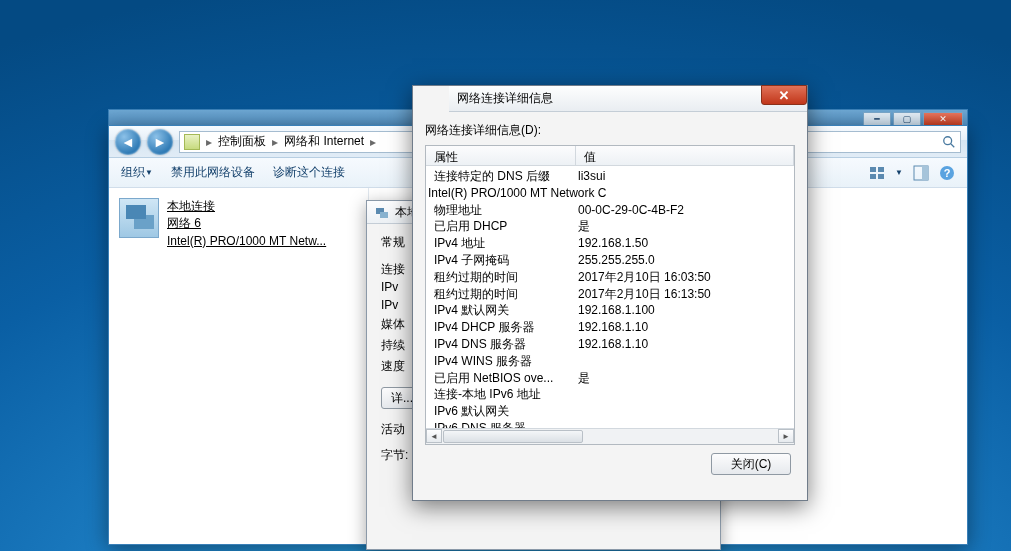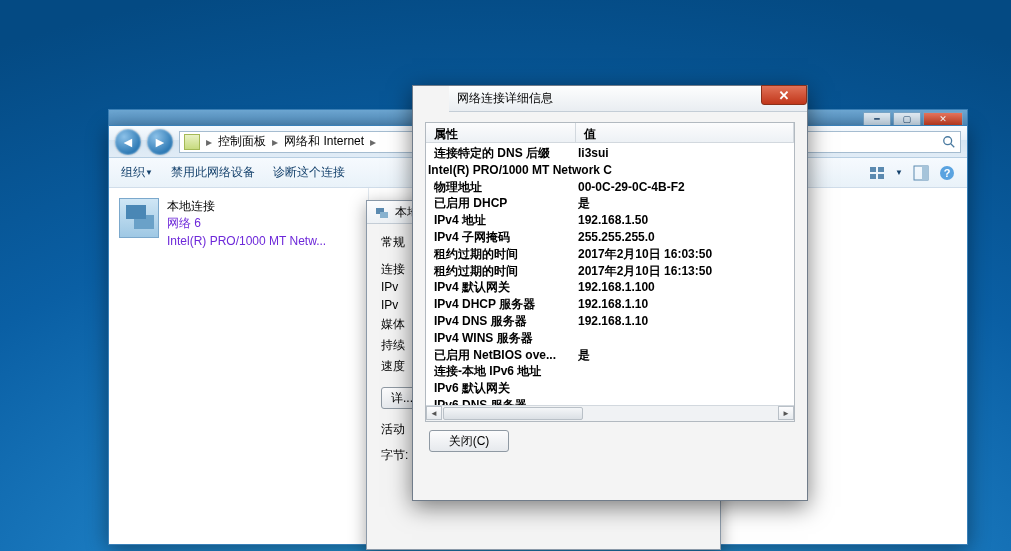--- a/index.html
+++ b/index.html
@@ -99,22 +99,22 @@
     width: 40px; height: 40px;
     background: linear-gradient(#cfe6f5, #9fc8e4);
     border: 1px solid #7ba8cc;
     position: relative;
   }
   .conn-icon::after {
     content: ""; position: absolute; left: 6px; top: 6px;
     width: 20px; height: 14px; background: #4a87b5;
     box-shadow: 8px 10px 0 0 #6aa1c8;
   }
-  .conn-text { line-height: 1.45; }
-  .conn-text .sub { color: #6d28d9; }
+  .conn-text { line-height: 1.45; text-decoration: underline; }
+  .conn-text .sub { color: #000000; }
 
   
   .status-dlg {
     position: absolute;
     left: 366px; top: 200px;
     width: 355px; height: 350px;
     background: #f4f4f4;
     border: 1px solid #8b99a8;
     box-shadow: 0 4px 16px rgba(0,0,0,.35);
   }
@@ -159,21 +159,21 @@
     border-radius: 0 0 3px 3px;
     color: #fff; display: flex; align-items: center; justify-content: center;
     font-size: 13px; font-weight: bold;
   }
   .details-body { padding: 10px 12px 8px; }
   .details-sub { margin-bottom: 6px; }
   .details-list {
     border: 1px solid #b2b9c0;
     background: #fff;
     height: 300px;
-    display: flex; flex-direction: column; font-weight: bold;
+    display: flex; flex-direction: column;
   }
   .details-hdr {
     display: flex; height: 20px;
     background: linear-gradient(#fcfcfd, #edf1f5);
     border-bottom: 1px solid #d2d8de;
   }
   .details-hdr .col { padding: 3px 8px; border-right: 1px solid #d2d8de; }
   .col-prop { width: 150px; }
   .col-val { flex: 1; }
   .details-rows {
@@ -199,21 +199,21 @@
   .scroll-btn.l { left: 0; }
   .scroll-btn.r { right: 0; }
   .scroll-thumb {
     position: absolute; left: 17px; top: 1px;
     width: 140px; height: 13px;
     background: linear-gradient(#f4f6f8, #dbe0e5);
     border: 1px solid #b9c0c7;
     border-radius: 2px;
   }
   .details-footer {
-    display: flex; justify-content: flex-start;
+    display: flex; justify-content: flex-end;
     padding: 8px 4px 0;
   }
   .btn {
     min-width: 80px; height: 22px;
     background: linear-gradient(#fcfcfd, #e6e9ed);
     border: 1px solid #8f99a3;
     border-radius: 3px;
     display: flex; align-items: center; justify-content: center;
     padding: 0 12px;
   }
@@ -338,20 +338,21 @@
     </div>
   </div>
 </div>
 
 <div class="details-dlg">
   <div class="details-title">
     <span>网络连接详细信息</span>
     <div class="dlg-close">✕</div>
   </div>
   <div class="details-body">
+    <div class="details-sub">网络连接详细信息(D):</div>
     <div class="details-list">
       <div class="details-hdr">
         <div class="col col-prop">属性</div>
         <div class="col col-val">值</div>
       </div>
       <div class="details-rows" id="details-rows">
           <div class="drow">
             <span class="p">连接特定的 DNS 后缀</span>
             <span class="v">li3sui</span>
           </div>

